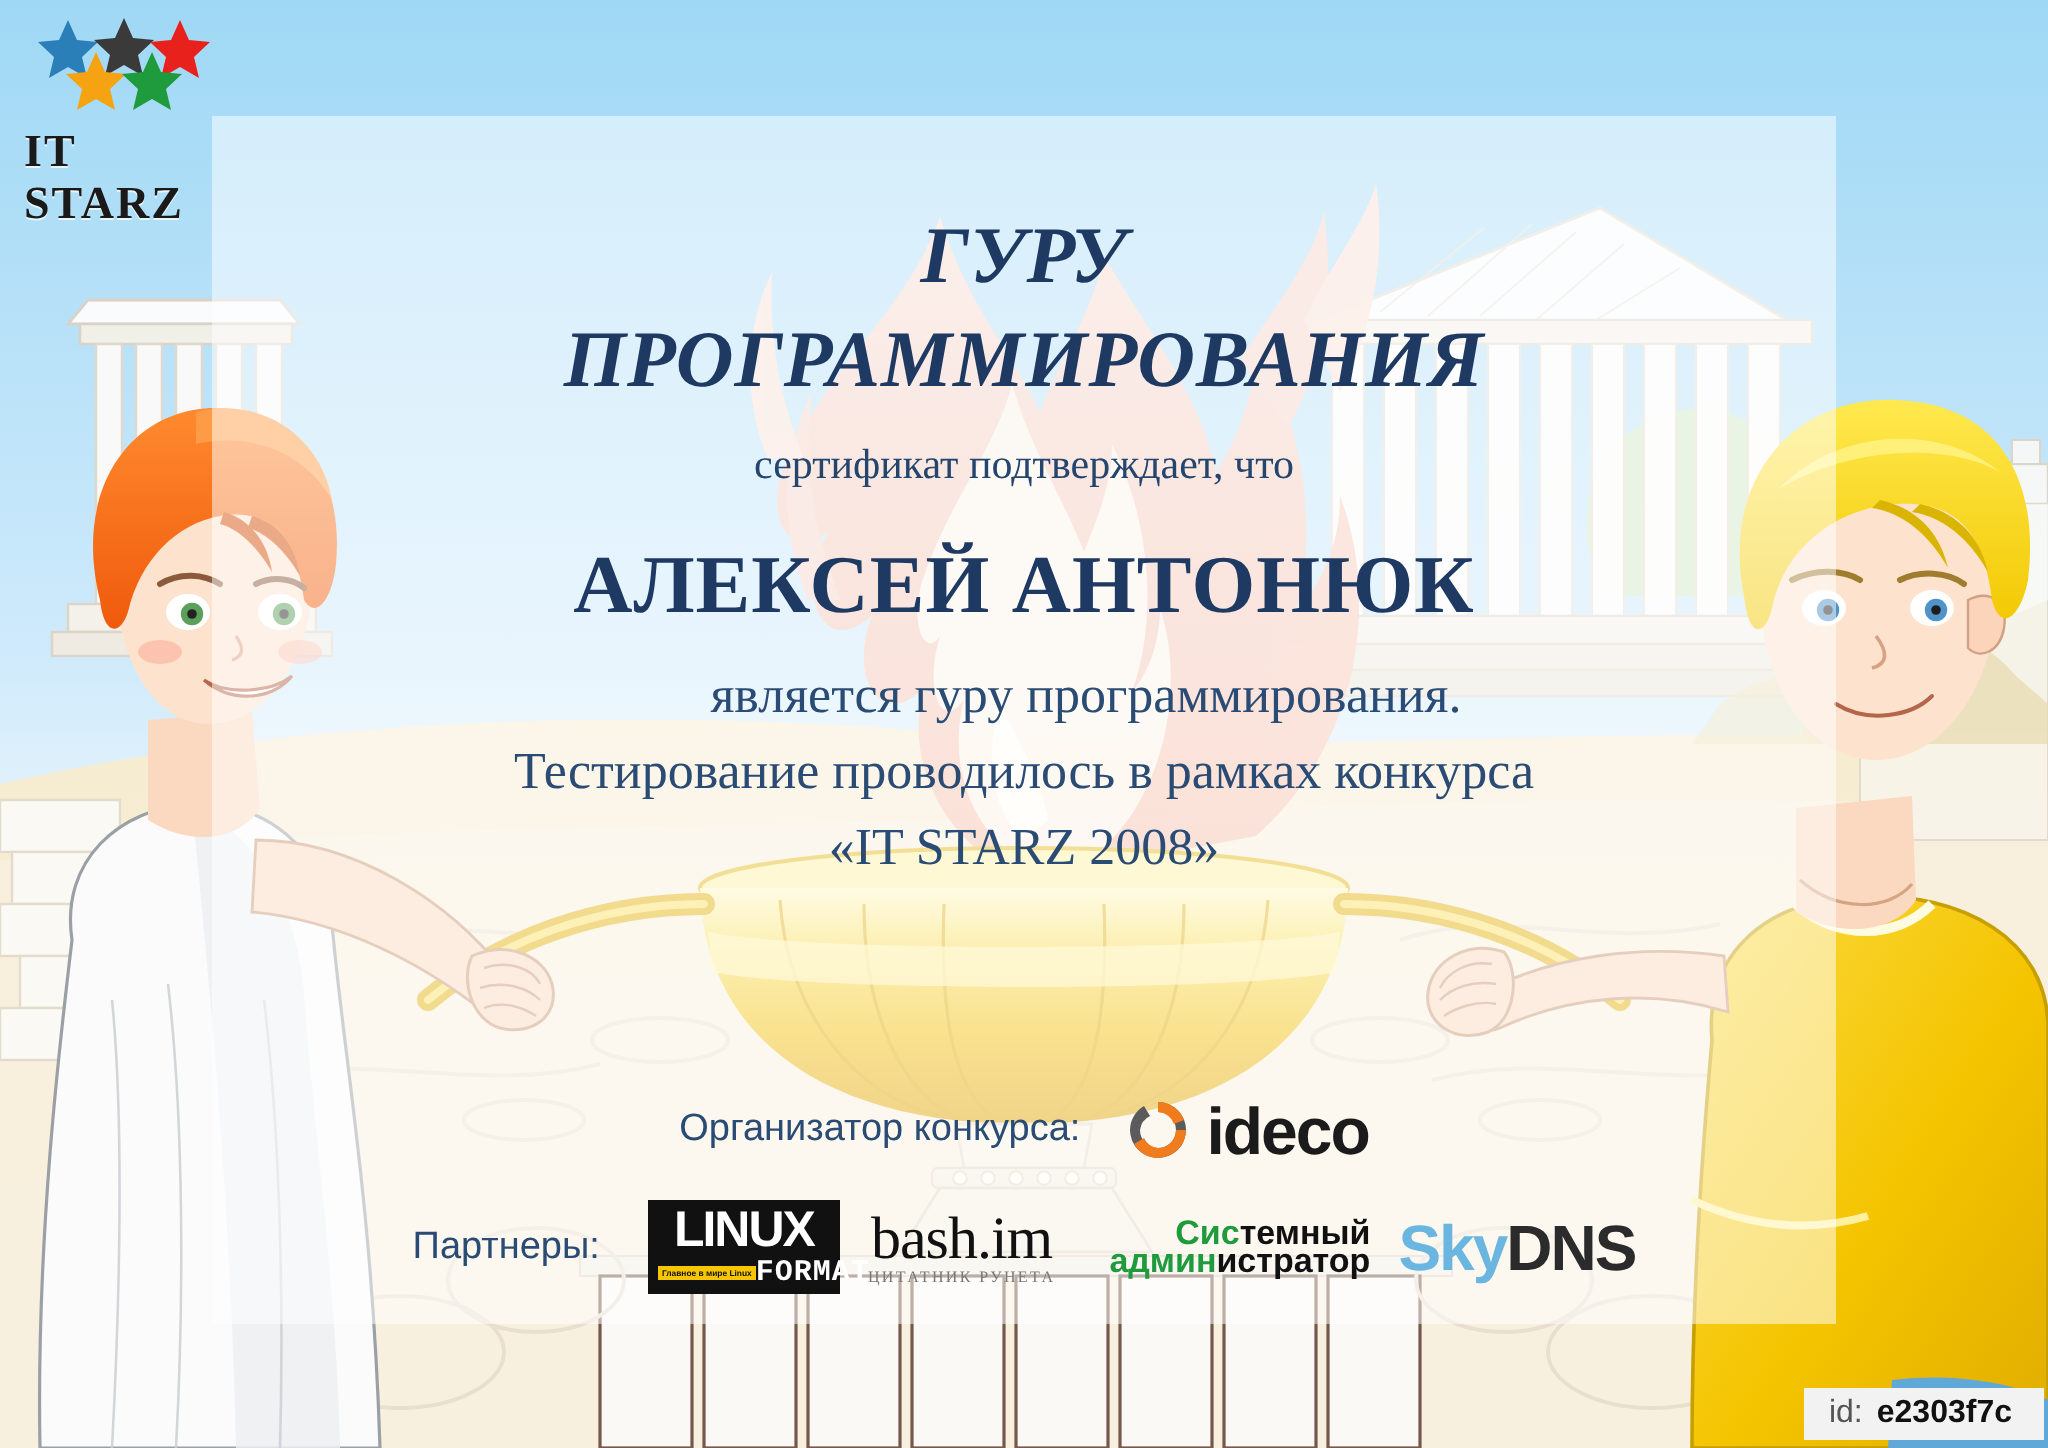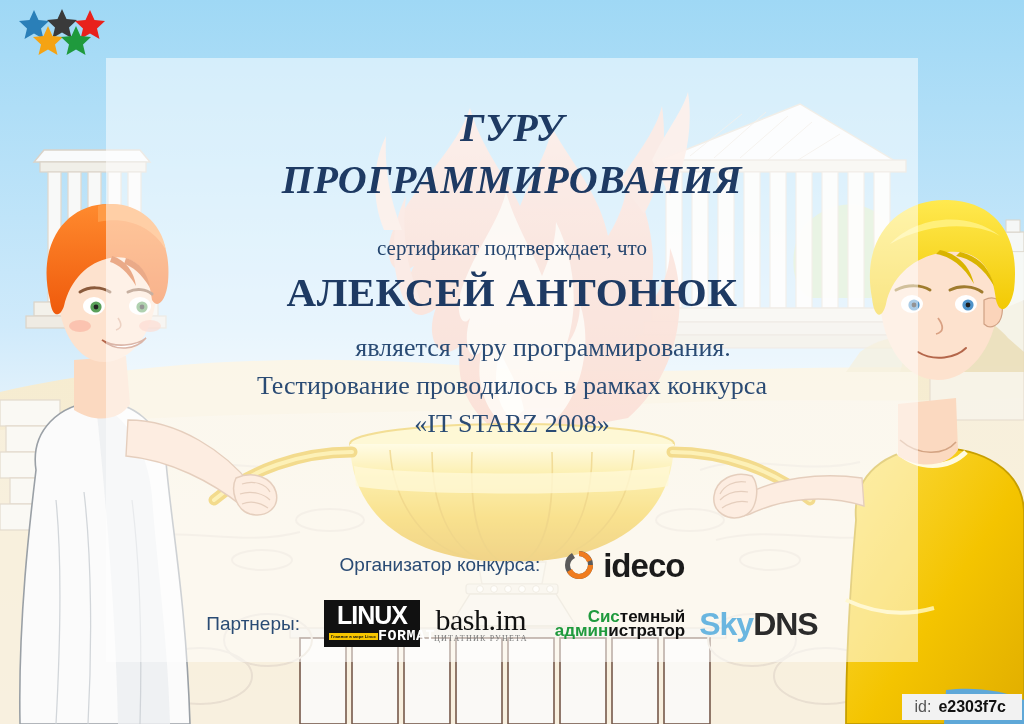--- a/index.html
+++ b/index.html
@@ -30,21 +30,21 @@
   
   .content{position:absolute;left:0;top:0;width:1024px;height:724px;}
   .t-title{
     position:absolute;width:1024px;text-align:center;
     font-family:"Liberation Serif", serif;font-weight:bold;
     color:#1e3a63;letter-spacing:.5px;font-style:italic;
   }
   .line1{top:104px;font-size:40px;}
   .line2{top:156px;font-size:40px;}
   .t-sub{
-    position:absolute;width:1024px;text-align:center;top:236px;
+    position:absolute;width:1024px;text-align:center;top:220px;
     font-family:"Liberation Serif", serif;font-size:21px;color:#24456e;
   }
   .t-name{
     position:absolute;width:1024px;text-align:center;top:268px;
     font-family:"Liberation Serif", serif;font-weight:bold;
     font-size:41px;color:#1e3a63;letter-spacing:.5px;
   }
   .t-body{
     position:absolute;width:1024px;text-align:center;
     font-family:"Liberation Serif", serif;font-size:26px;color:#2a4b74;
@@ -461,20 +461,21 @@
   <div class="logo">
     <svg width="100" height="52" viewBox="0 0 100 52">
       <g>
         <path d="M22 2 L26.5 12 L37 13 L29 20.5 L31.5 31 L22 25.5 L12.5 31 L15 20.5 L7 13 L17.5 12 Z" fill="#2a7fb8"></path>
         <path d="M50 1 L54.5 11 L65 12 L57 19.5 L59.5 30 L50 24.5 L40.5 30 L43 19.5 L35 12 L45.5 11 Z" fill="#3a3a3a"></path>
         <path d="M78 2 L82.5 12 L93 13 L85 20.5 L87.5 31 L78 25.5 L68.5 31 L71 20.5 L63 13 L73.5 12 Z" fill="#e8211c"></path>
         <path d="M36 18 L40.5 28 L51 29 L43 36.5 L45.5 47 L36 41.5 L26.5 47 L29 36.5 L21 29 L31.5 28 Z" fill="#f5a313"></path>
         <path d="M64 18 L68.5 28 L79 29 L71 36.5 L73.5 47 L64 41.5 L54.5 47 L57 36.5 L49 29 L59.5 28 Z" fill="#1f9a3d"></path>
       </g>
     </svg>
+    <div class="logo-text">IT STARZ</div>
   </div>
 
   <div class="content">
     <div class="t-title line1">ГУРУ</div>
     <div class="t-title line2">ПРОГРАММИРОВАНИЯ</div>
     <div class="t-sub">сертификат подтверждает, что</div>
     <div class="t-name">АЛЕКСЕЙ АНТОНЮК</div>
     <div class="t-body b1">является гуру программирования.</div>
     <div class="t-body b2">Тестирование проводилось в рамках конкурса</div>
     <div class="t-body b3">«IT STARZ 2008»</div>

